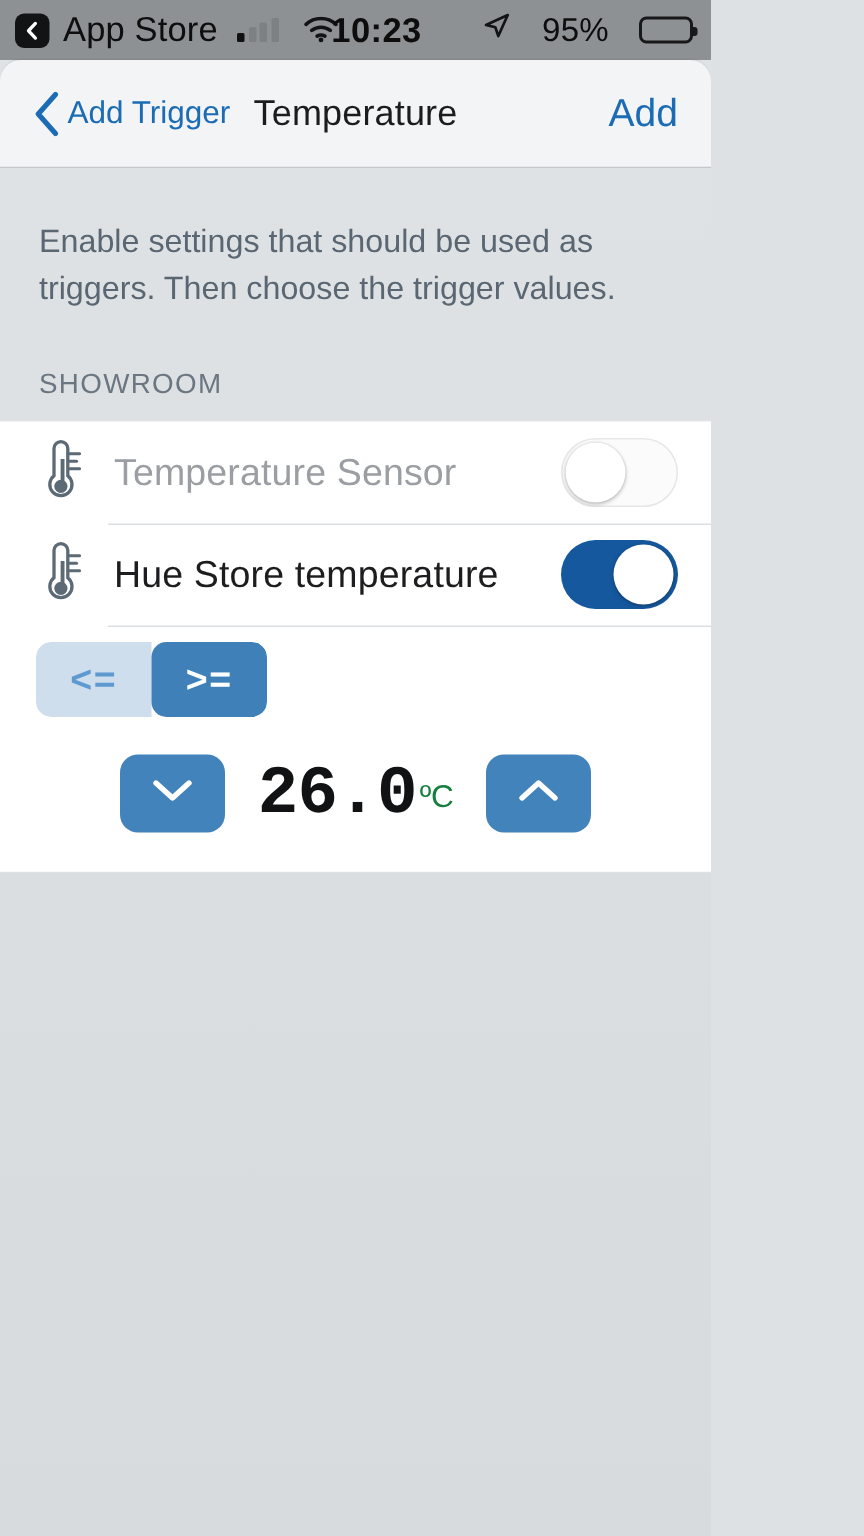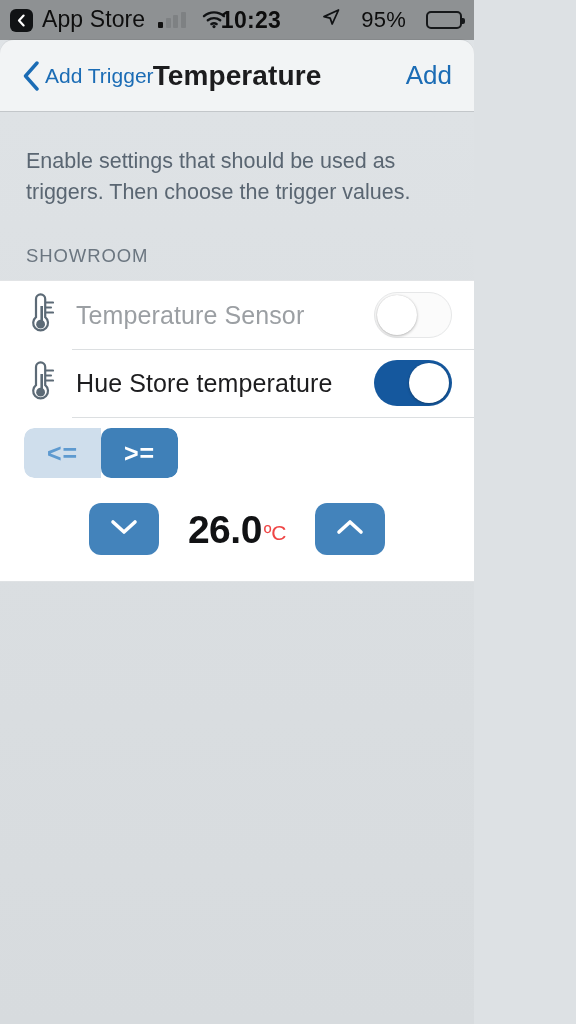--- a/index.html
+++ b/index.html
@@ -153,22 +153,22 @@
     line-height: 1;
     text-align: center;
   }
   .nav-back-chevron { display: flex; align-items: center; margin-right: 1px; }
   .nav-back-label { position: relative; top: 0px; }
 
   .nav-title {
     position: absolute;
     left: 0; right: 0;
     text-align: center;
-    font-size: 28px;
-    font-weight: bold;
+    font-size: 24px;
+    font-weight: normal;
     color: #1c1c1e;
     pointer-events: none;
     letter-spacing: 0.1px;
   }
 
   .nav-action {
     margin-left: auto;
     color: #1b6cb5;
     font-size: 26px;
     cursor: pointer;
@@ -324,29 +324,30 @@
   }
 
   .value-display {
     display: flex;
     align-items: baseline;
     justify-content: center;
     min-width: 120px;
     padding: 0 4px;
   }
   .value-number {
-    font-size: 39px;
+    font-size: 45px;
     font-weight: bold;
     color: #111214;
     letter-spacing: -0.5px;
     line-height: 1;
+    font-family: Liberation Mono, monospace;
   }
   .value-unit {
     font-size: 21px;
-    color: #ef4444;
+    color: #15803d;
     margin-left: 2px;
     position: relative;
     top: -3px;
     letter-spacing: -0.3px;
   }
 
   .filler { flex: 1 1 auto; }
 </style>
 </head>
 <body>

